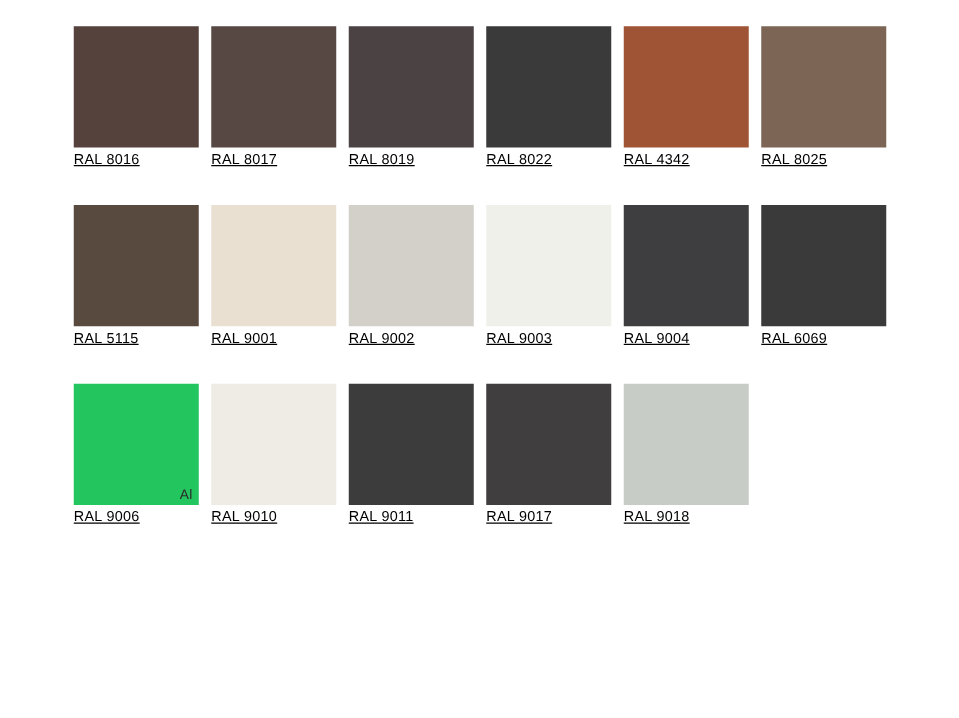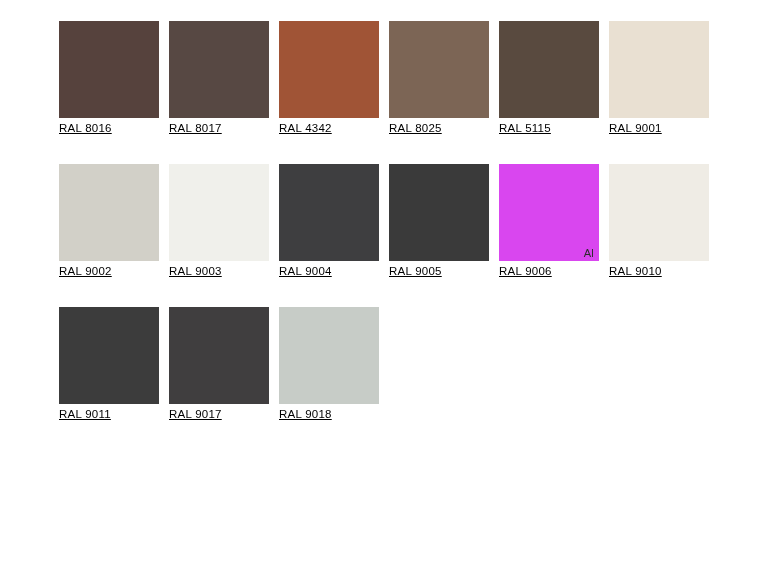--- a/index.html
+++ b/index.html
@@ -57,28 +57,30 @@
     cursor: pointer;
     text-align: right;
   }
 </style>
 </head>
 <body>
 
 <div id="swatch-grid">
     <div class="swatch-cell"><div class="swatch-chip" style="background-color: rgb(86, 66, 61);"></div><a class="swatch-label">RAL 8016</a></div>
     <div class="swatch-cell"><div class="swatch-chip" style="background-color: rgb(87, 72, 67);"></div><a class="swatch-label">RAL 8017</a></div>
+    <div class="swatch-cell"><div class="swatch-chip" style="background-color: rgb(74, 66, 67);"></div><a class="swatch-label">RAL 8019</a></div>
+    <div class="swatch-cell"><div class="swatch-chip" style="background-color: rgb(59, 58, 58);"></div><a class="swatch-label">RAL 8022</a></div>
     <div class="swatch-cell"><div class="swatch-chip" style="background-color: rgb(160, 84, 54);"></div><a class="swatch-label">RAL 4342</a></div>
     <div class="swatch-cell"><div class="swatch-chip" style="background-color: rgb(124, 101, 85);"></div><a class="swatch-label">RAL 8025</a></div>
     <div class="swatch-cell"><div class="swatch-chip" style="background-color: rgb(89, 74, 63);"></div><a class="swatch-label">RAL 5115</a></div>
     <div class="swatch-cell"><div class="swatch-chip" style="background-color: rgb(233, 224, 210);"></div><a class="swatch-label">RAL 9001</a></div>
     <div class="swatch-cell"><div class="swatch-chip" style="background-color: rgb(210, 208, 200);"></div><a class="swatch-label">RAL 9002</a></div>
     <div class="swatch-cell"><div class="swatch-chip" style="background-color: rgb(240, 240, 235);"></div><a class="swatch-label">RAL 9003</a></div>
     <div class="swatch-cell"><div class="swatch-chip" style="background-color: rgb(62, 62, 64);"></div><a class="swatch-label">RAL 9004</a></div>
-    <div class="swatch-cell"><div class="swatch-chip" style="background-color: rgb(58, 58, 58);"></div><a class="swatch-label">RAL 9005</a></div>
-    <div class="swatch-cell"><div class="swatch-chip" style="background-color: #d946ef; text-align: center;">
+    <div class="swatch-cell"><div class="swatch-chip" style="background-color: rgb(58, 58, 58);"></div><a class="swatch-label">RAL 6069</a></div>
+    <div class="swatch-cell"><div class="swatch-chip" style="background-color: #22c55e; text-align: center;">
         <span class="chip-note">Al</span>
       </div><a class="swatch-label">RAL 9006</a></div>
     <div class="swatch-cell"><div class="swatch-chip" style="background-color: rgb(239, 236, 229);"></div><a class="swatch-label">RAL 9010</a></div>
     <div class="swatch-cell"><div class="swatch-chip" style="background-color: rgb(60, 60, 60);"></div><a class="swatch-label">RAL 9011</a></div>
     <div class="swatch-cell"><div class="swatch-chip" style="background-color: rgb(64, 62, 63);"></div><a class="swatch-label">RAL 9017</a></div>
     <div class="swatch-cell"><div class="swatch-chip" style="background-color: rgb(199, 204, 199);"></div><a class="swatch-label">RAL 9018</a></div>
   </div>
 
 </body></html>

